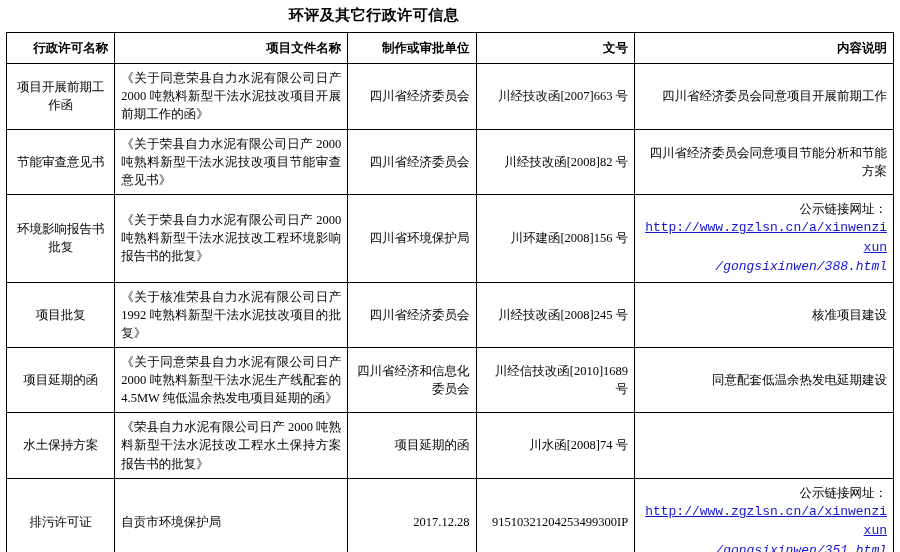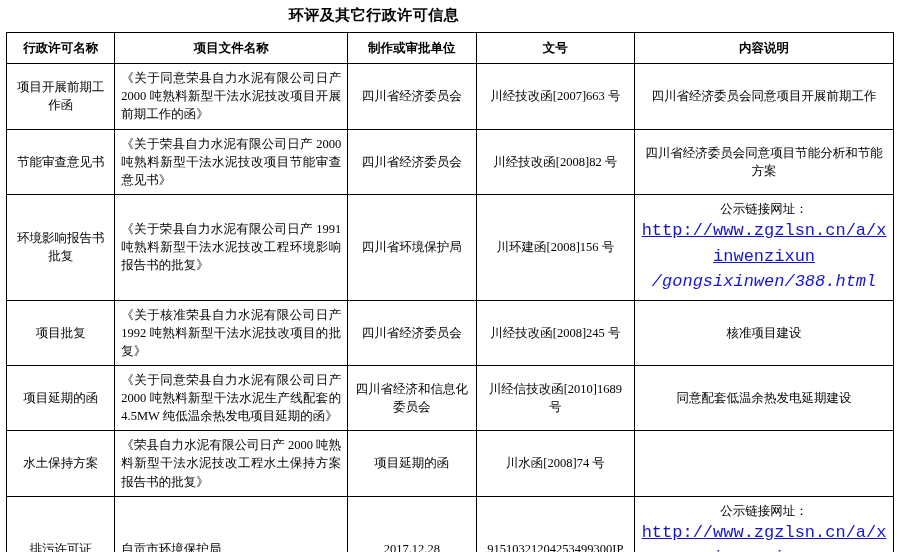--- a/index.html
+++ b/index.html
@@ -38,56 +38,56 @@
   table.info-table th,
   table.info-table td {
     border: 1px solid #000000;
     vertical-align: middle;
     padding: 5px 6px;
     font-size: 12.5px;
     line-height: 1.45;
   }
   table.info-table th {
     font-weight: bold;
-    text-align: center;
+    text-align: right;
     padding-top: 6px;
     padding-bottom: 6px;
     font-size: 12.5px;
   }
   .col-a { width: 108px; }
   .col-b { width: 232px; }
   .col-c { width: 128px; }
   .col-d { width: 158px; }
   .col-e { width: 258px; }
 
   td.cell-name {
     text-align: center;
   }
   td.cell-doc {
     text-align: justify;
     text-justify: inter-ideograph;
   }
   td.cell-unit,
   td.cell-num,
   td.cell-desc {
-    text-align: center;
+    text-align: right;
   }
   .link-block {
     word-break: break-all;
     margin-top: 8px;
   }
   .link-label {
     display: block;
   }
   .link-url {
     display: block;
     color: #1515cf;
     text-decoration: underline;
     font-family: "Liberation Mono", "DejaVu Sans Mono", monospace;
-    font-size: 17px;
+    font-size: 13px;
     line-height: 1.5;
     word-break: break-all;
   }
   .link-url.second {
     text-decoration: none;
     font-style: italic;
   }
 </style>
 </head>
 <body>
@@ -126,21 +126,21 @@
       <tr>
         <td class="cell-name">节能审查意见书</td>
         <td class="cell-doc">《关于荣县自力水泥有限公司日产 2000 吨熟料新型干法水泥技改项目节能审查意见书》</td>
         <td class="cell-unit">四川省经济委员会</td>
         <td class="cell-num">川经技改函[2008]82 号</td>
         <td class="cell-desc">四川省经济委员会同意项目节能分析和节能方案</td>
       </tr>
 
       <tr>
         <td class="cell-name">环境影响报告书批复</td>
-        <td class="cell-doc">《关于荣县自力水泥有限公司日产 1991 吨熟料新型干法水泥技改工程环境影响报告书的批复》</td>
+        <td class="cell-doc">《关于荣县自力水泥有限公司日产 2000 吨熟料新型干法水泥技改工程环境影响报告书的批复》</td>
         <td class="cell-unit">四川省环境保护局</td>
         <td class="cell-num">川环建函[2008]156 号</td>
         <td class="cell-desc">
           <span class="link-block">
             <span class="link-label">公示链接网址：</span>
             <a class="link-url" href="#">http://www.zgzlsn.cn/a/xinwenzixun</a>
             <span class="link-url second">/gongsixinwen/388.html</span>
           </span>
         </td>
       </tr>

